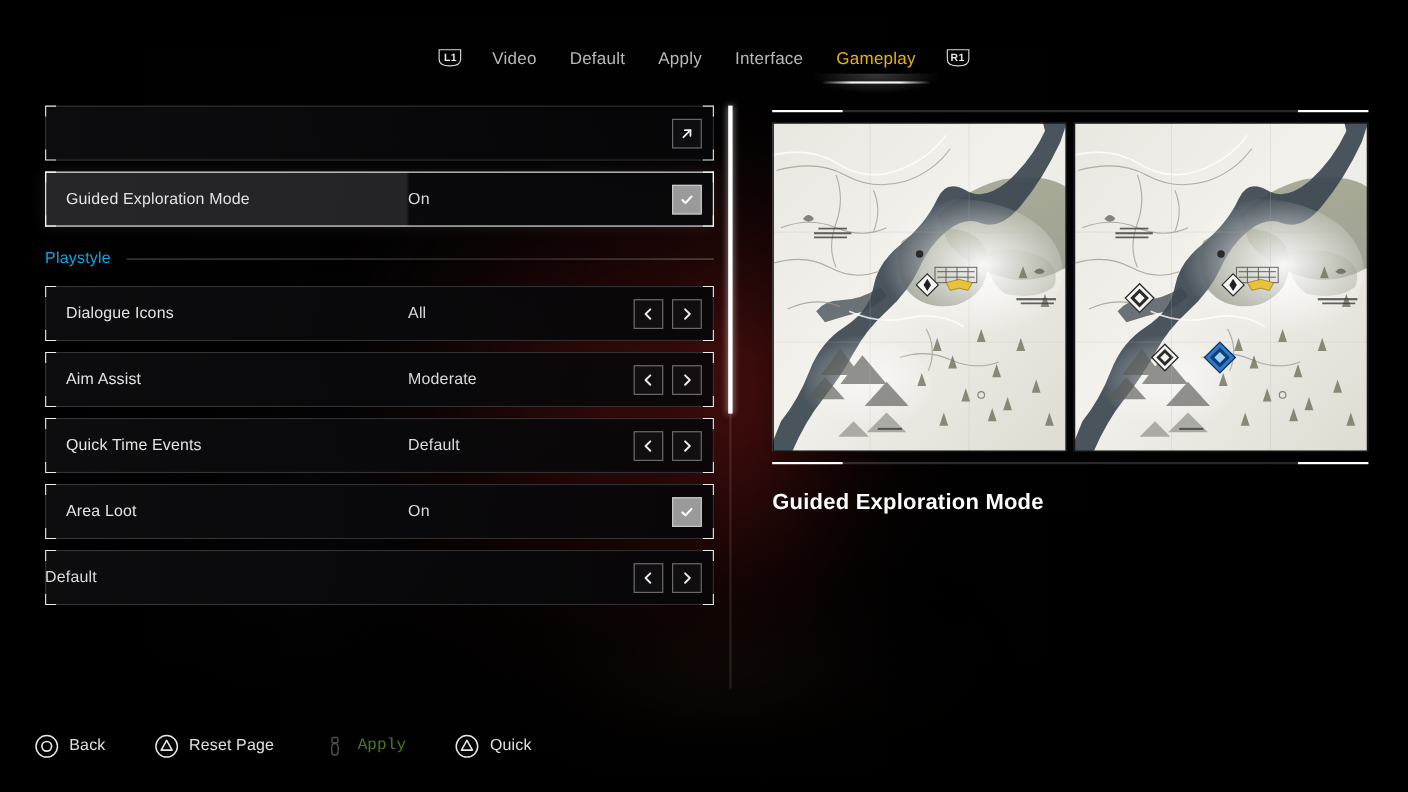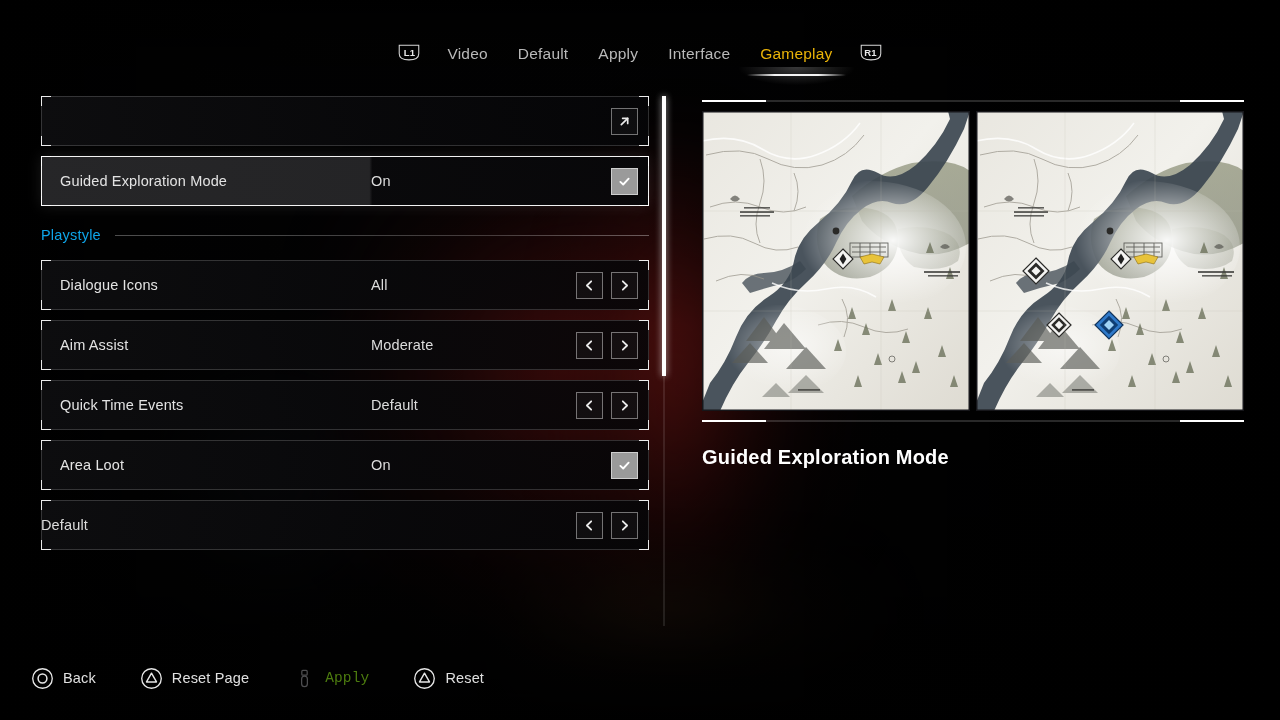--- a/index.html
+++ b/index.html
@@ -710,17 +710,17 @@
         <rect x="9.0" y="9.4" width="6" height="11" rx="3" fill="none" stroke="#4e4e50" stroke-width="1.3"></rect>
       </svg>
       <span class="fbtn-label">Apply</span>
     </div>
 
     <div class="fbtn">
       <svg class="glyph" viewBox="0 0 24 24">
         <circle cx="12" cy="12" r="10.2" fill="none" stroke="#e6e6e6" stroke-width="1.4"></circle>
         <path d="M12 6.4 L17.2 15.6 H6.8 Z" fill="none" stroke="#e6e6e6" stroke-width="1.5" stroke-linejoin="round"></path>
       </svg>
-      <span class="fbtn-label">Reset</span>
+      <span class="fbtn-label">Quick</span>
     </div>
   </div>
 
 </div>
 
 </body></html>

